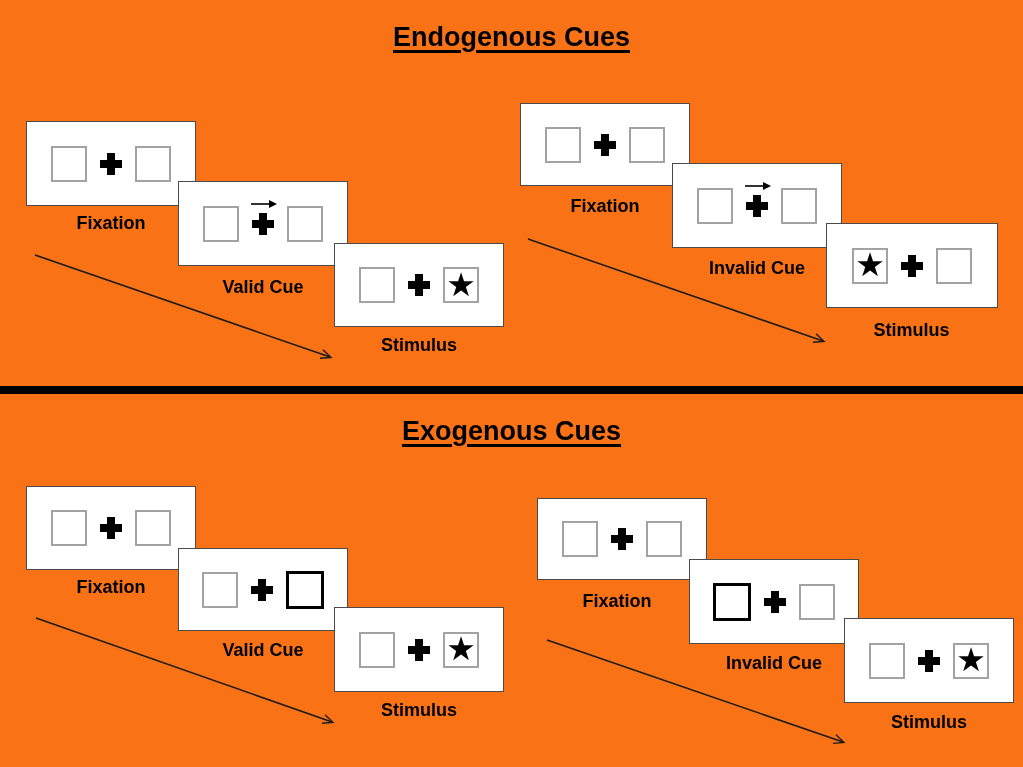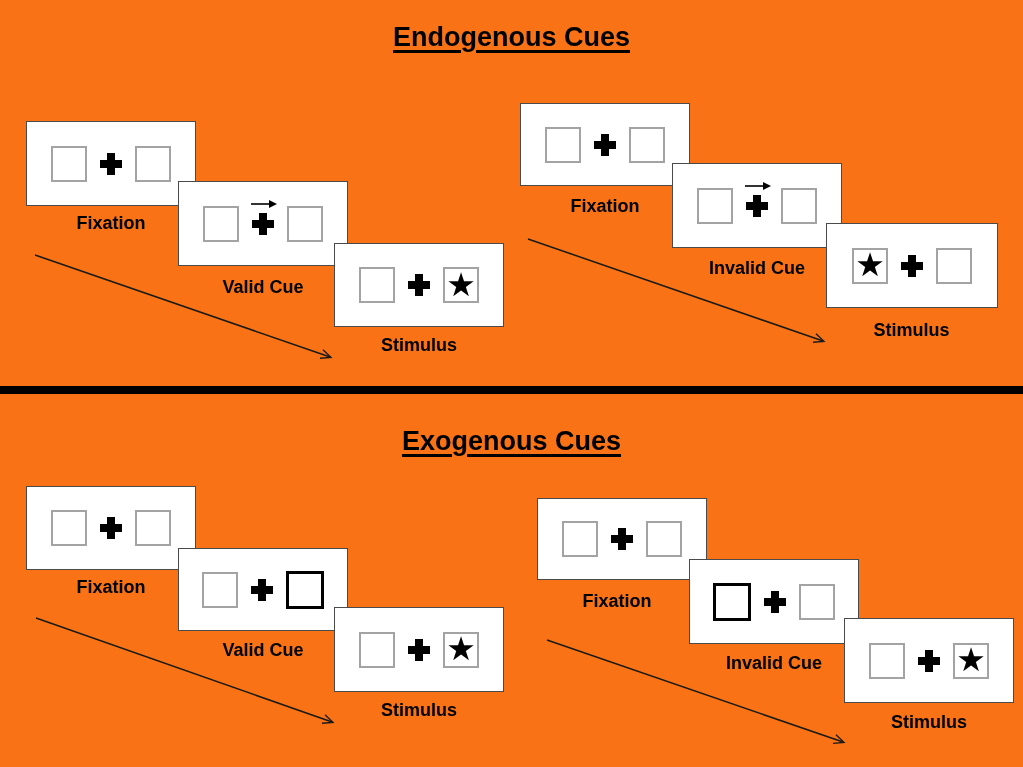--- a/index.html
+++ b/index.html
@@ -137,21 +137,21 @@
       <span class="center">
           <span class="plus"></span>
         </span>
       <span class="box"></span>
     </div>
     <div class="label" style="left:309px;top:217px;width:165px">Stimulus</div>
   </div>
 
   <div class="divider"></div>
 
-  <div class="title" style="top:426px">
+  <div class="title" style="top:416px">
     <span>Exogenous Cues</span>
   </div>
 
   <div class="seq" style="left:26px;top:486px;width:480px;height:250px">
     <svg class="tarrow" style="left:0;top:122px" width="320" height="127">
       <defs>
           <marker id="ah3" markerWidth="14" markerHeight="12" refX="10" refY="5.5" orient="auto" markerUnits="userSpaceOnUse">
         <path d="M1,1 L11,5.5 L1,10" fill="none" stroke="#1a1a1a" stroke-width="1.4"></path>
           </marker>
         </defs>

